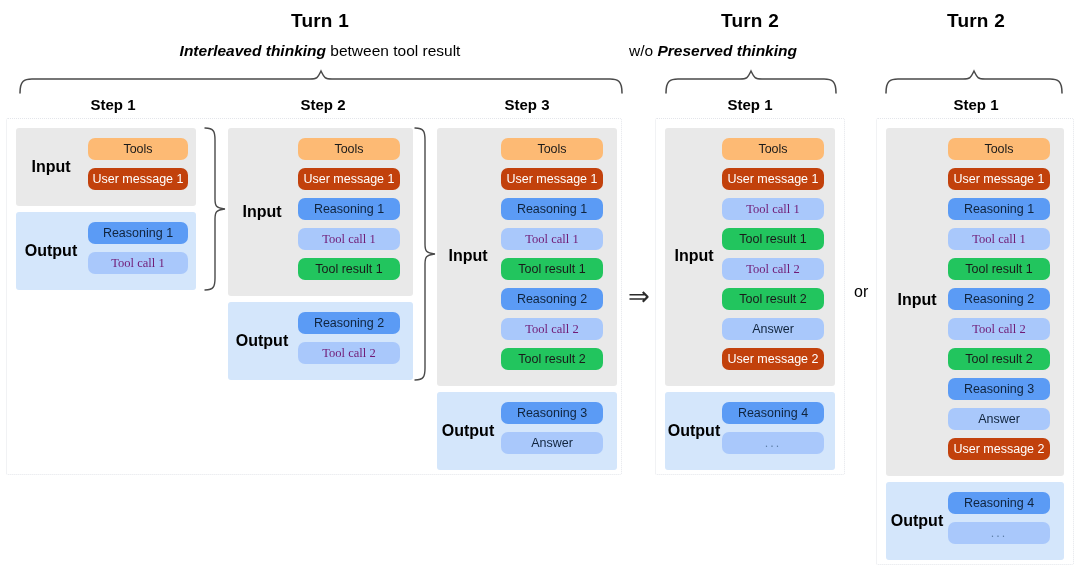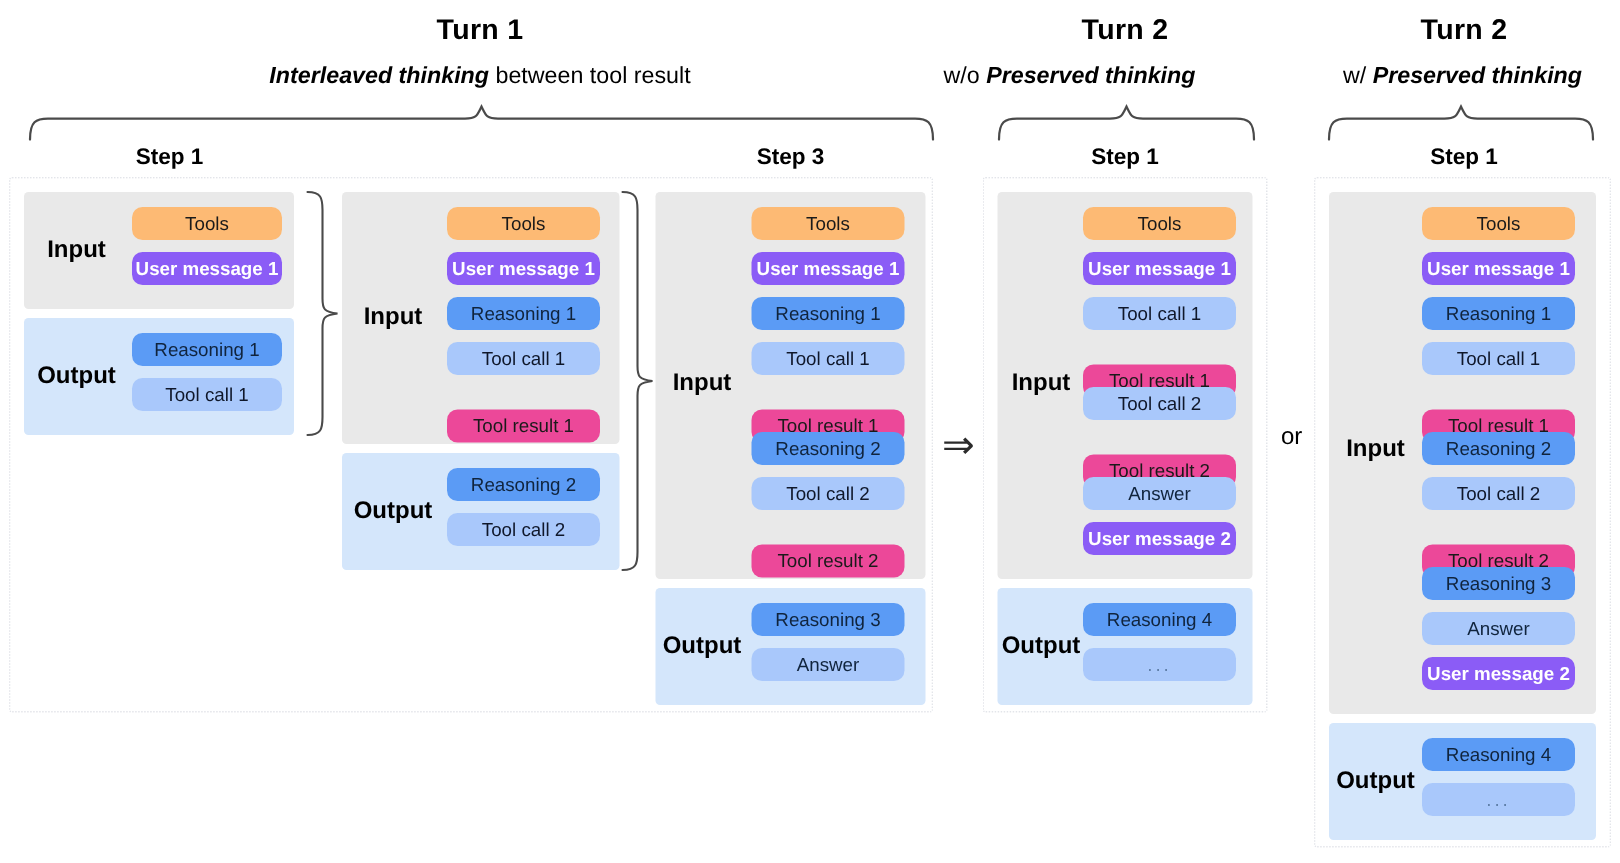--- a/index.html
+++ b/index.html
@@ -79,24 +79,24 @@
     border-radius: 7px;
     font-size: 12.5px;
     line-height: 1;
     display: flex;
     align-items: center;
     justify-content: center;
     text-align: center;
     white-space: nowrap;
   }
   .chip.tools       { background: #fdba74; color: #1a1a1a; }
-  .chip.usermsg     { background: #8b5cf6; color: #ffffff; font-weight: bold; }
-  .chip.toolresult  { background: #ec4899; color: #1a1a1a; margin-top: 15px; }
+  .chip.usermsg     { background: #c2410c; color: #ffffff; }
+  .chip.toolresult  { background: #22c55e; color: #1a1a1a; }
   .chip.reasoning   { background: #5b9bf5; color: #10243d; }
-  .chip.toolcall    { background: #a9c8fb; color: #0f172a; }
+  .chip.toolcall    { background: #a9c8fb; color: #701a75; font-family: Liberation Serif, serif; }
   .chip.answer      { background: #a9c8fb; color: #10243d; }
   .chip.ellipsis    { background: #a9c8fb; color: #5f7fa8; letter-spacing: 2px; }
 
   
   .brace { position: absolute; }
   .brace svg { display: block; overflow: visible; }
 
   .or-text {
     position: absolute;
     font-size: 16px;
@@ -120,20 +120,21 @@
     <b>Interleaved thinking</b><span> between tool result</span>
   </div>
 
   <div class="brace" style="left:18px; top:70px;">
     <svg width="606" height="24" viewBox="0 0 606 24">
       <path d="M2,23 C2,11 6,9 14,9 L292,9 C300,9 300,7 303,1 C306,7 306,9 314,9 L592,9 C600,9 604,11 604,23" fill="none" stroke="#4a4a4a" stroke-width="1.5" stroke-linecap="round"></path>
     </svg>
   </div>
 
   <div class="step-label" style="left:18px; top:96px; width:190px;">Step 1</div>
+  <div class="step-label" style="left:228px; top:96px; width:190px;">Step 2</div>
   <div class="step-label" style="left:432px; top:96px; width:190px;">Step 3</div>
 
   <div class="col-frame" style="left:6px; top:118px; width:616px; height:357px;"></div>
 
   <div class="io-block input" style="left:16px; top:128px; width:180px; height:78px;">
     <div class="io-label" style="left:0; top:30px; width:70px;">Input</div>
     <div class="chip tools" style="left:72px; top:10px; width:100px; height:22px;">Tools</div>
     <div class="chip usermsg" style="left:72px; top:40px; width:100px; height:22px;">User message 1</div>
   </div>
 
@@ -217,21 +218,20 @@
 
   <div class="io-block output" style="left:665px; top:392px; width:170px; height:78px;">
     <div class="io-label" style="left:0; top:30px; width:58px;">Output</div>
     <div class="chip reasoning" style="left:57px; top:10px; width:102px; height:22px;">Reasoning 4</div>
     <div class="chip ellipsis" style="left:57px; top:40px; width:102px; height:22px;">...</div>
   </div>
 
   <div class="or-text" style="left:854px; top:283px;">or</div>
 
   <div class="turn-title" style="left:878px; top:10px; width:196px;">Turn 2</div>
-  <div class="turn-sub" style="left:872px; top:42px; width:206px;"><span>w/ </span><b>Preserved thinking</b></div>
 
   <div class="brace" style="left:884px; top:70px;">
     <svg width="180" height="24" viewBox="0 0 180 24">
       <path d="M2,23 C2,11 6,9 14,9 L79,9 C87,9 87,7 90,1 C93,7 93,9 101,9 L166,9 C174,9 178,11 178,23" fill="none" stroke="#4a4a4a" stroke-width="1.5" stroke-linecap="round"></path>
     </svg>
   </div>
 
   <div class="step-label" style="left:878px; top:96px; width:196px;">Step 1</div>
 
   <div class="col-frame" style="left:876px; top:118px; width:198px; height:447px;"></div>

